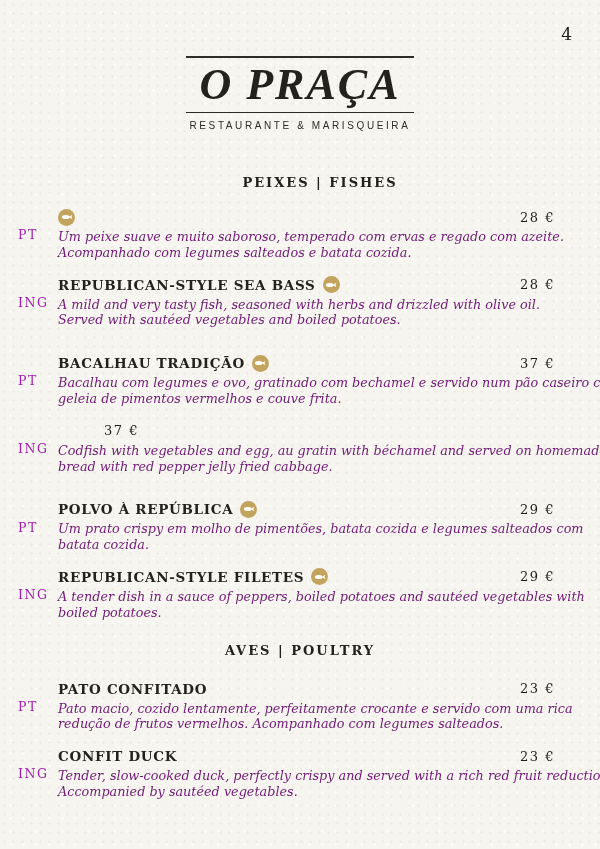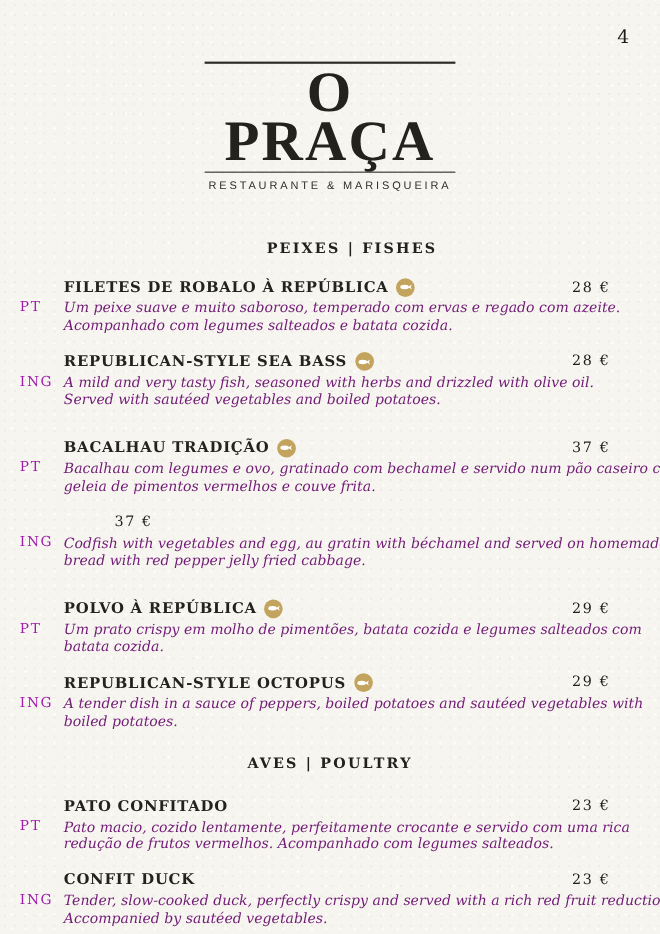--- a/index.html
+++ b/index.html
@@ -19,22 +19,22 @@
   }
   .page-number{
     position:absolute; top:24px; right:28px;
     font-size:17px; color:#1c1c1a;
   }
   
   .logo{ width:228px; margin:56px auto 0; text-align:center; }
   .logo-rule-top{ border:none; border-top:2px solid #2d2c29; margin:0; }
   .logo-title{
     font-family:"Liberation Serif", serif;
-    font-weight:bold; font-size:52px; line-height:44px;
-    letter-spacing:2px; margin:5px 0 0; color:#23221f;
+    font-weight:bold; font-size:44px; line-height:44px;
+    letter-spacing:2px; margin:5px 0 0; color:#23221f;font-style:italic;
   }
   .logo-rule-bottom{ border:none; border-top:1.5px solid #2d2c29; margin:5px 0 0; }
   .logo-subtitle{
     font-family:"Liberation Sans", sans-serif;
     font-size:10px; letter-spacing:2.6px; color:#2e2d2a;
     margin-top:7px; white-space:nowrap;
   }
   
   .section-heading{
     text-align:center; font-weight:bold; font-size:13px;
@@ -86,21 +86,20 @@
 </div>
 
 <h2 class="section-heading first">PEIXES | FISHES</h2>
 
 <div class="menu">
 
   <div class="menu-item">
     <span class="lang">PT</span>
     <div class="title-row">
       <h3 class="dish-title">
-          <span>FILETES DE ROBALO À REPÚBLICA</span>
           <span class="fish-badge" style="background: rgb(195, 164, 95);">
             <svg viewBox="0 0 20 12">
               <ellipse cx="8" cy="6" rx="6.5" ry="3.4" fill="#fff"></ellipse>
               <path d="M13 6 L19 2.2 L17.4 6 L19 9.8 Z" fill="#fff"></path>
             </svg>
           </span>
         </h3>
       <span class="price">28 €</span>
     </div>
     <p class="desc">
@@ -177,21 +176,21 @@
     <p class="desc">
       <span class="desc-line">Um prato crispy em molho de pimentões, batata cozida e legumes salteados com</span>
       <span class="desc-line">batata cozida.</span>
     </p>
   </div>
 
   <div class="menu-item last">
     <span class="lang">ING</span>
     <div class="title-row">
       <h3 class="dish-title">
-          <span>REPUBLICAN-STYLE OCTOPUS</span>
+          <span>REPUBLICAN-STYLE FILETES</span>
           <span class="fish-badge" style="background: rgb(195, 164, 95);">
             <svg viewBox="0 0 20 12">
               <ellipse cx="8" cy="6" rx="6.5" ry="3.4" fill="#fff"></ellipse>
               <path d="M13 6 L19 2.2 L17.4 6 L19 9.8 Z" fill="#fff"></path>
             </svg>
           </span>
         </h3>
       <span class="price">29 €</span>
     </div>
     <p class="desc">

